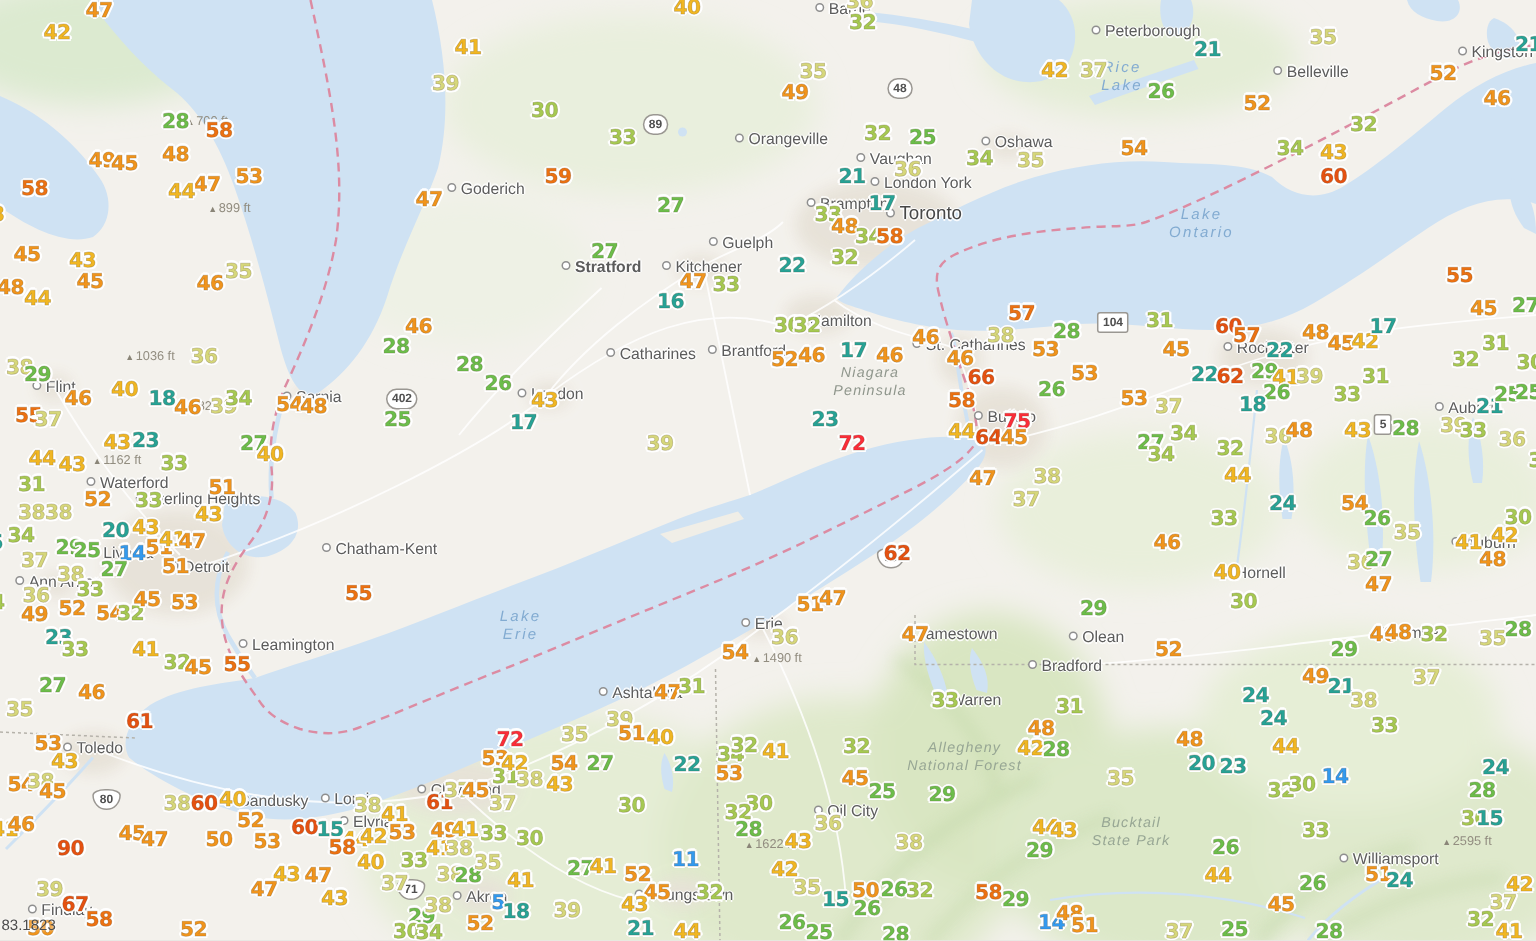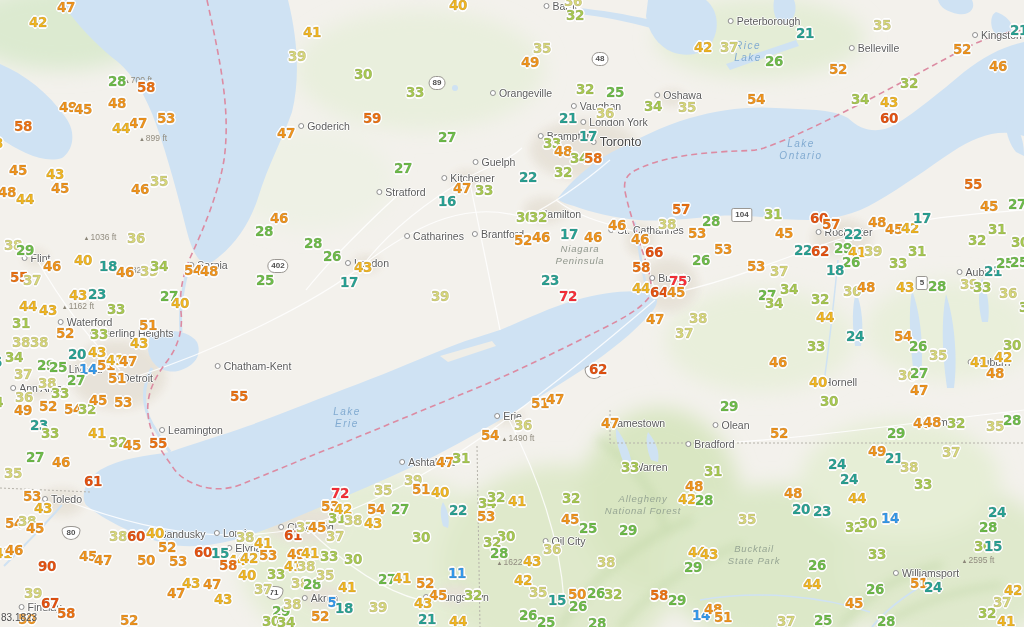--- a/index.html
+++ b/index.html
@@ -138,41 +138,41 @@
       <path d="M610,410 L610,443 L1024,443"></path>
       <path d="M477,446 L480,627"></path>
       <path d="M0,488 L90,492"></path>
     </g>
     <path fill="none" stroke="#dc8ba2" stroke-width="1.6" stroke-dasharray="6,4" d="M207,0 C220,60 231,110 224,160 C218,195 203,230 190,258 C183,275 179,292 181,312 C183,330 178,346 168,360 C156,376 146,392 148,414 C150,436 162,452 172,466 C178,476 188,482 200,486 C214,490 228,490 242,484 C268,474 300,460 336,446 C380,428 428,408 472,390 C516,372 560,350 600,330 C624,318 642,308 650,296 C654,282 646,262 640,244 C636,230 630,214 626,196 C623,184 624,176 636,170 C660,158 690,154 720,152 C740,150 752,152 764,148 C792,138 824,122 856,106 C892,88 928,68 962,50 C984,38 1006,32 1024,30"></path>
   </svg>
 
   <div class="layer" id="shields-layer">
       <span class="shield " style="left: 437px; top: 83px;">89</span>
       <span class="shield " style="left: 600px; top: 59px;">48</span>
-      <span class="shield " style="left: 278px; top: 266px;">402</span>
+      <span class="shield " style="left: 268px; top: 266px;">402</span>
       <span class="shield rect" style="left: 742px; top: 215px;">104</span>
       <span class="shield rect" style="left: 922px; top: 283px;">5</span>
       <span class="shield int" style="left: 71px; top: 533px;">80</span>
       <span class="shield int" style="left: 274px; top: 593px;">71</span>
       <span class="shield int" style="left: 594px; top: 372px;">90</span>
     </div>
   <div class="layer" id="labels-layer">
       <span class="city" style="left: 562px; top: 6px;"><span class="dot"></span><span>Barrie</span></span>
       <span class="city" style="left: 764px; top: 21px;"><span class="dot"></span><span>Peterborough</span></span>
       <span class="city" style="left: 997px; top: 35px;"><span class="dot"></span><span>Kingston</span></span>
       <span class="city" style="left: 874px; top: 48px;"><span class="dot"></span><span>Belleville</span></span>
       <span class="city" style="left: 678px; top: 95px;"><span class="dot"></span><span>Oshawa</span></span>
       <span class="city" style="left: 521px; top: 93px;"><span class="dot"></span><span>Orangeville</span></span>
       <span class="city" style="left: 596px; top: 106px;"><span class="dot"></span><span>Vaughan</span></span>
       <span class="city" style="left: 614px; top: 122px;"><span class="dot"></span><span>London York</span></span>
       <span class="city" style="left: 565px; top: 136px;"><span class="dot"></span><span>Brampton</span></span>
       <span class="city lg" style="left: 616px; top: 142px;"><span class="dot"></span><span>Toronto</span></span>
       <span class="city" style="left: 494px; top: 162px;"><span class="dot"></span><span>Guelph</span></span>
       <span class="city" style="left: 468px; top: 178px;"><span class="dot"></span><span>Kitchener</span></span>
-      <span class="city" style="left: 401px; top: 192px;"><span class="dot"></span><span>Stratford</span></span>
+      <span class="city" style="left: 401px; top: 178px; font-weight: bold;"><span class="dot"></span><span>Stratford</span></span>
       <span class="city" style="left: 306px; top: 126px; padding-left: 36px;"><span class="dot"></span><span>Goderich</span></span>
       <span class="city" style="left: 434px; top: 236px;"><span class="dot"></span><span>Catharines</span></span>
       <span class="city" style="left: 498px; top: 234px;"><span class="dot"></span><span>Brantford</span></span>
       <span class="city" style="left: 556px; top: 214px;"><span class="dot"></span><span>Hamilton</span></span>
       <span class="city" style="left: 646px; top: 230px;"><span class="dot"></span><span>St. Catharines</span></span>
       <span class="city" style="left: 367px; top: 263px;"><span class="dot"></span><span>London</span></span>
       <span class="city" style="left: 208px; top: 265px;"><span class="dot"></span><span>Sarnia</span></span>
       <span class="city" style="left: 36px; top: 258px;"><span class="dot"></span><span>Flint</span></span>
       <span class="city" style="left: 85px; top: 322px;"><span class="dot"></span><span>Waterford</span></span>
       <span class="city" style="left: 132px; top: 333px;"><span class="dot"></span><span>Sterling Heights</span></span>

